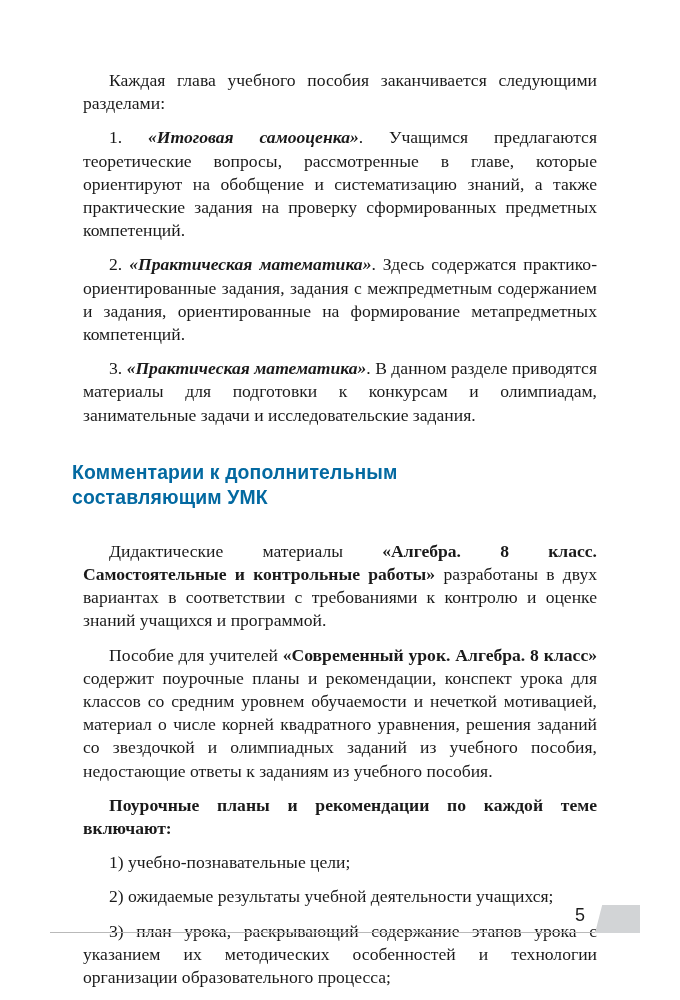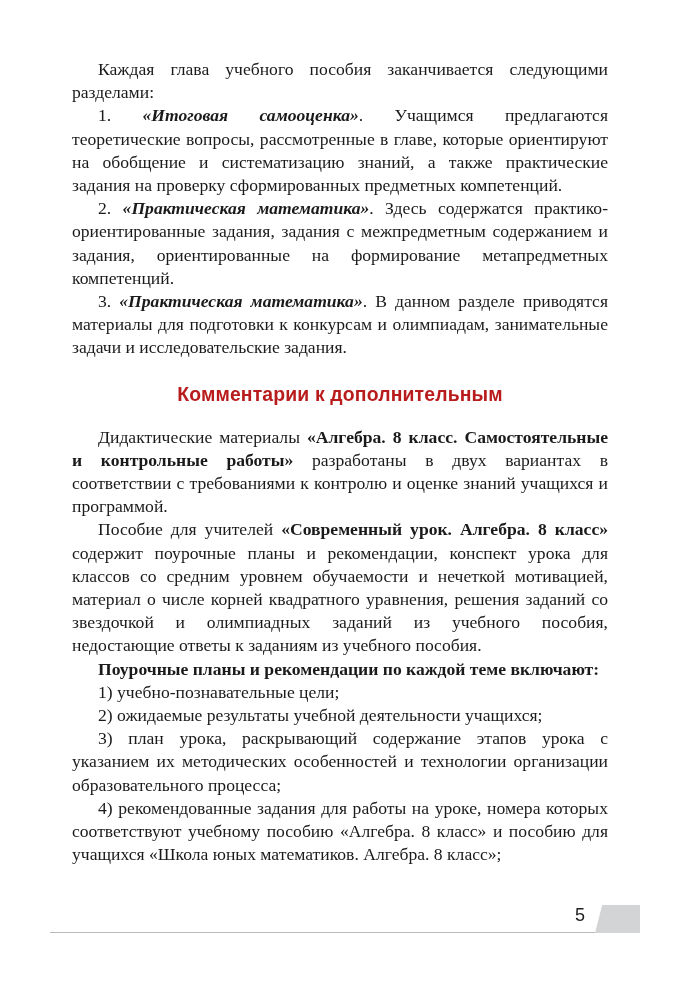--- a/index.html
+++ b/index.html
@@ -26,21 +26,21 @@
   }
 
   .content {
     position: absolute;
     left: 72px;
     top: 58px;
     width: 536px;
   }
 
   p.para {
-    margin: 0;
+    margin: 11px;
     font-size: 17.6px;
     line-height: 23.2px;
     text-align: justify;
     text-indent: 26px;
     hyphens: manual;
     -webkit-hyphens: manual;
   }
 
   .it {
     font-style: italic;
@@ -51,23 +51,23 @@
     font-weight: bold;
   }
 
   h2.section-heading {
     margin: 0;
     padding: 0;
     font-family: "Liberation Sans", "DejaVu Sans", sans-serif;
     font-weight: bold;
     font-size: 19.4px;
     line-height: 25px;
-    text-align: center;
+    text-align: left;
     letter-spacing: 0.15px;
-    color: #b91c1c;
+    color: #0369a1;
   }
 
   .gap-before-heading { height: 22px; }
   .gap-after-heading  { height: 19px; }
 
   
   .footer {
     position: absolute;
     left: 0;
     top: 898px;
@@ -114,20 +114,21 @@
       <p class="para">Каждая глава учебного пособия заканчивается следующими разделами:</p>
       <p class="para">1. <span class="it">«Итоговая самооценка»</span>. Учащимся предлагаются теоретические вопросы, рассмотренные в главе, которые ориентируют на обобщение и систематизацию знаний, а также практические задания на проверку сформированных предметных компетенций.</p>
       <p class="para">2. <span class="it">«Практическая математика»</span>. Здесь содержатся практико-ориентированные задания, задания с межпредметным содержанием и задания, ориентированные на формирование метапредметных компетенций.</p>
       <p class="para">3. <span class="it">«Практическая математика»</span>. В данном разделе приводятся материалы для подготовки к конкурсам и олимпиадам, занимательные задачи и исследовательские задания.</p>
     </div>
 
     <div class="gap-before-heading"></div>
 
     <h2 class="section-heading">
       <span>Комментарии к дополнительным</span><br>
+      <span>составляющим УМК</span>
     </h2>
 
     <div class="gap-after-heading"></div>
 
     <div>
       <p class="para">Дидактические материалы <span class="bd">«Алгебра. 8 класс. Самостоятельные и контрольные работы»</span> разработаны в двух вариантах в соответствии с требованиями к контролю и оценке знаний учащихся и программой.</p>
       <p class="para">Пособие для учителей <span class="bd">«Современный урок. Алгебра. 8 класс»</span> содержит поурочные планы и рекомендации, конспект урока для классов со средним уровнем обучаемости и нечеткой мотивацией, материал о числе корней квадратного уравнения, решения заданий со звездочкой и олимпиадных заданий из учебного пособия, недостающие ответы к заданиям из учебного пособия.</p>
       <p class="para"><span class="bd">Поурочные планы и рекомендации по каждой теме включают:</span></p>
       <p class="para">1) учебно-познавательные цели;</p>
       <p class="para">2) ожидаемые результаты учебной деятельности учащихся;</p>

